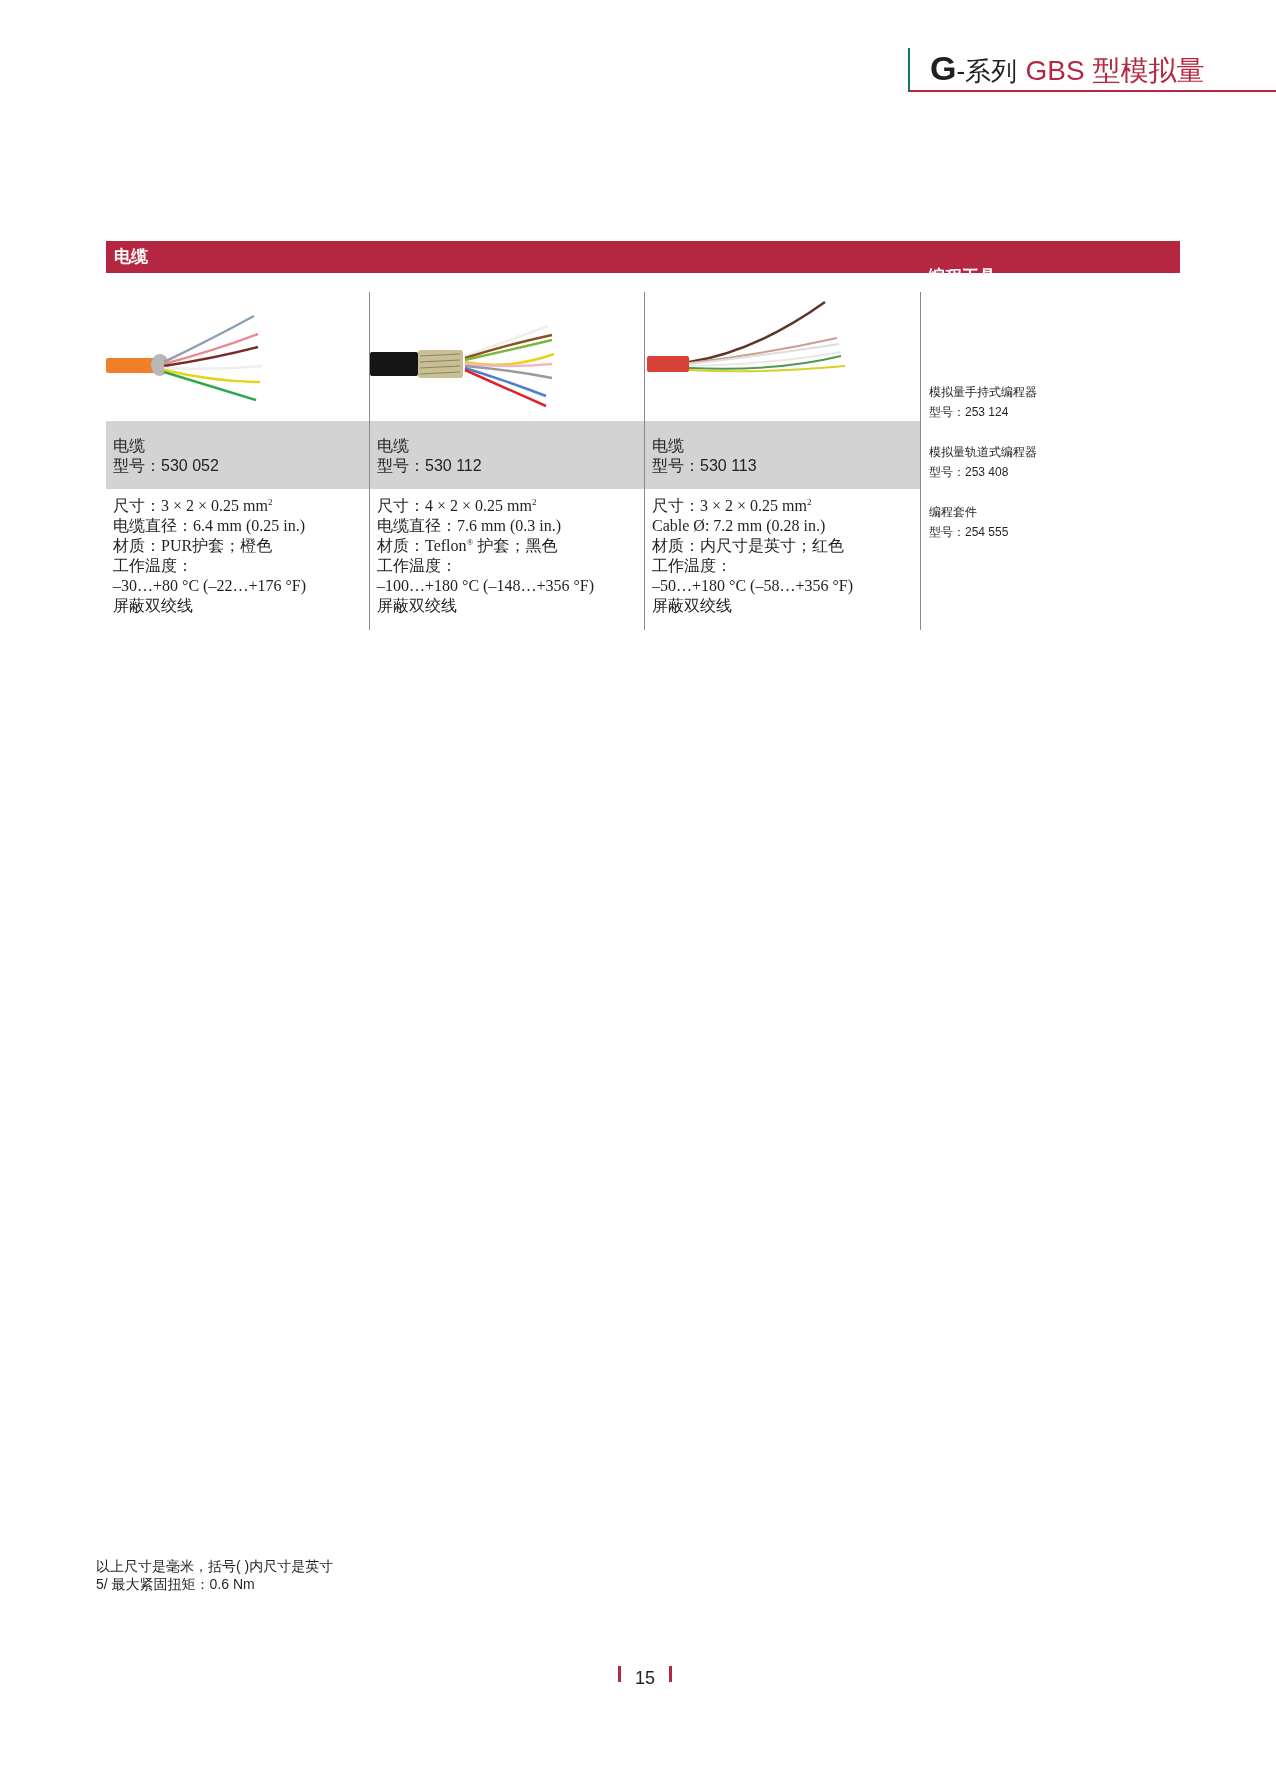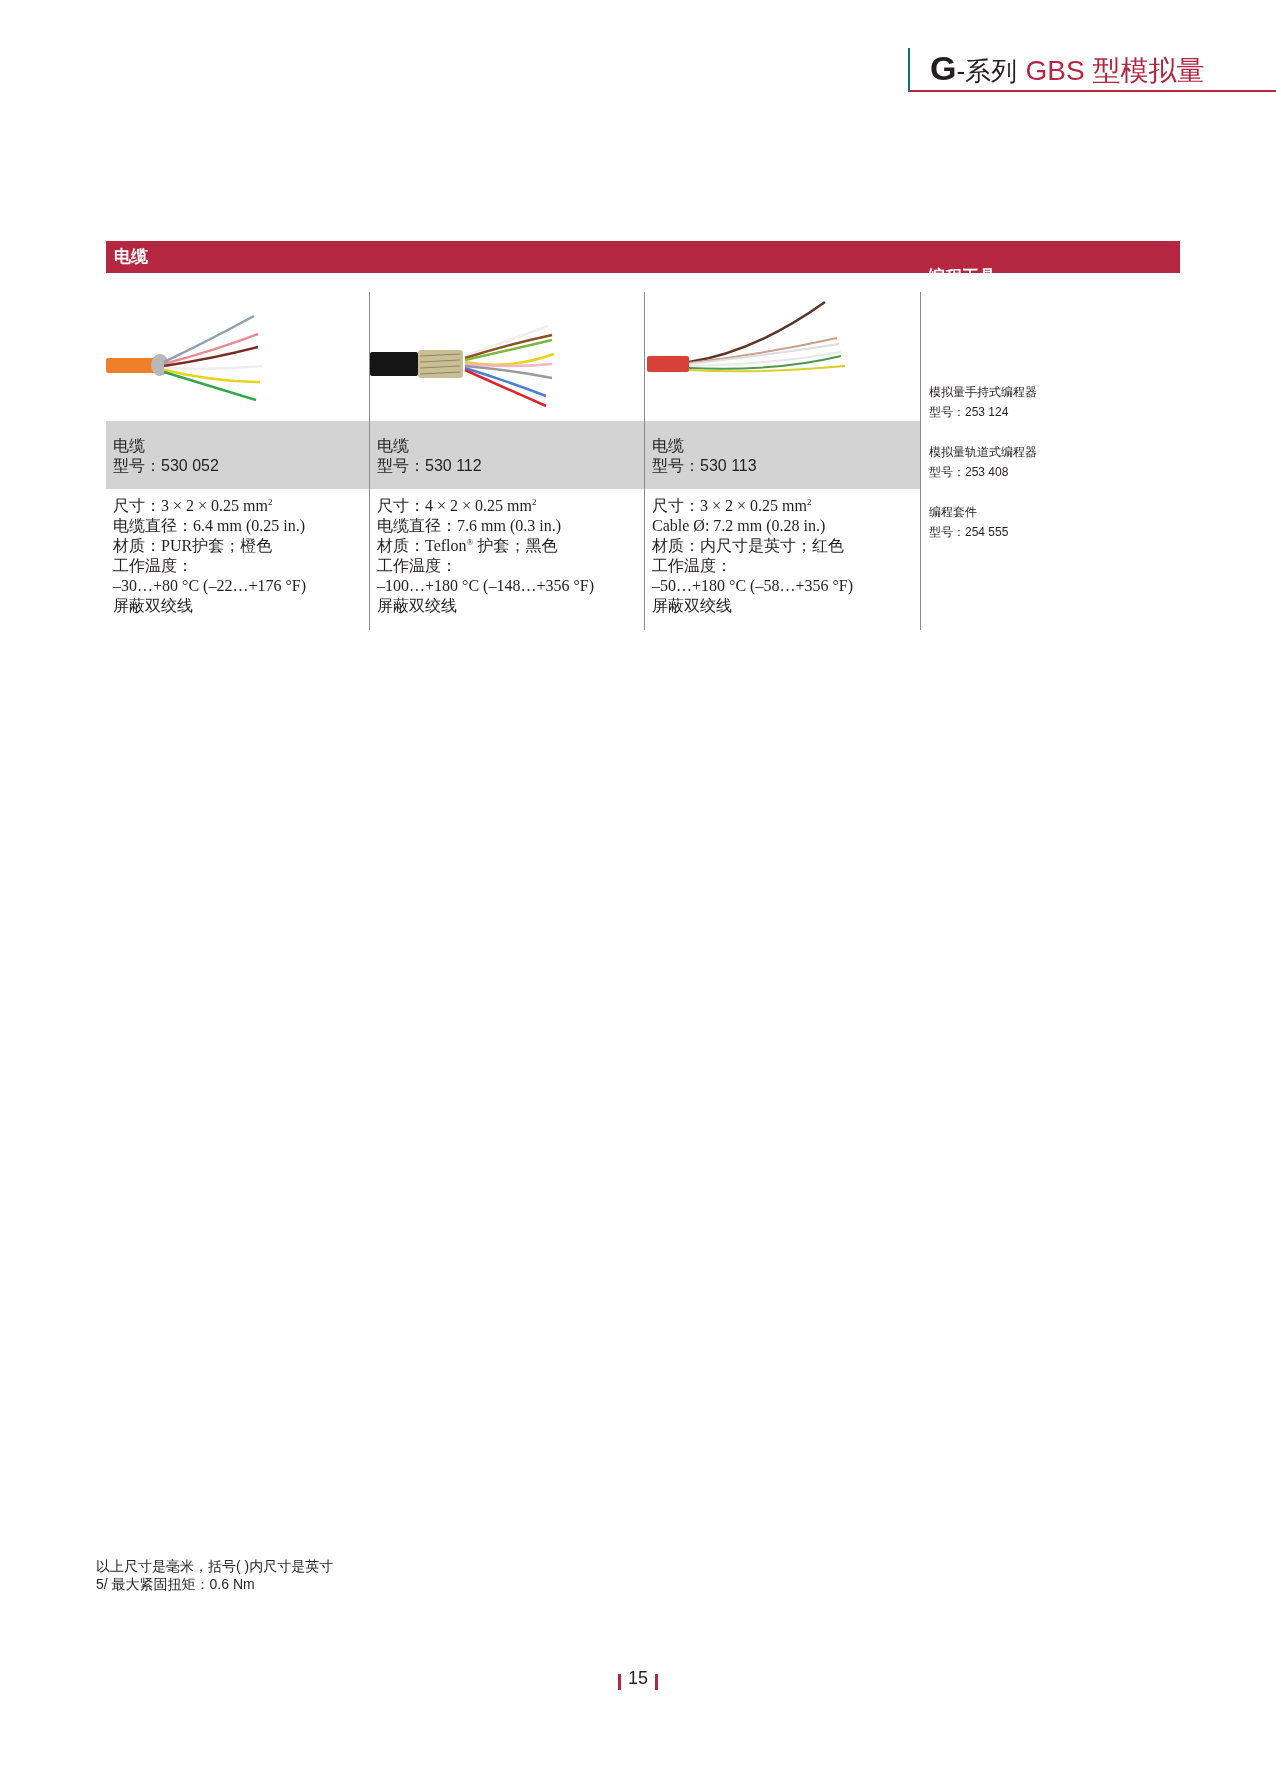--- a/index.html
+++ b/index.html
@@ -62,21 +62,21 @@
   .tools .item { margin-bottom: 20px; }
 
   
   .footnote {
     position: absolute; left: 96px; top: 1557px; font-size: 14px; line-height: 18px;
   }
 
   
   .pagenum {
     position: absolute; left: 618px; top: 1666px; font-size: 18px; line-height: 24px;
-    display: flex; align-items: flex-end; gap: 7px;
+    display: flex; align-items: flex-start; gap: 14px;
   }
   .pagenum .bar { display: inline-block; width: 3px; height: 16px; background: #b52640; }
 </style>
 </head>
 <body>
 
 <div class="page-header">
   <div class="title">
     <span class="g">G</span><span class="series">-系列</span>
     <span class="red">GBS 型模拟量</span>

